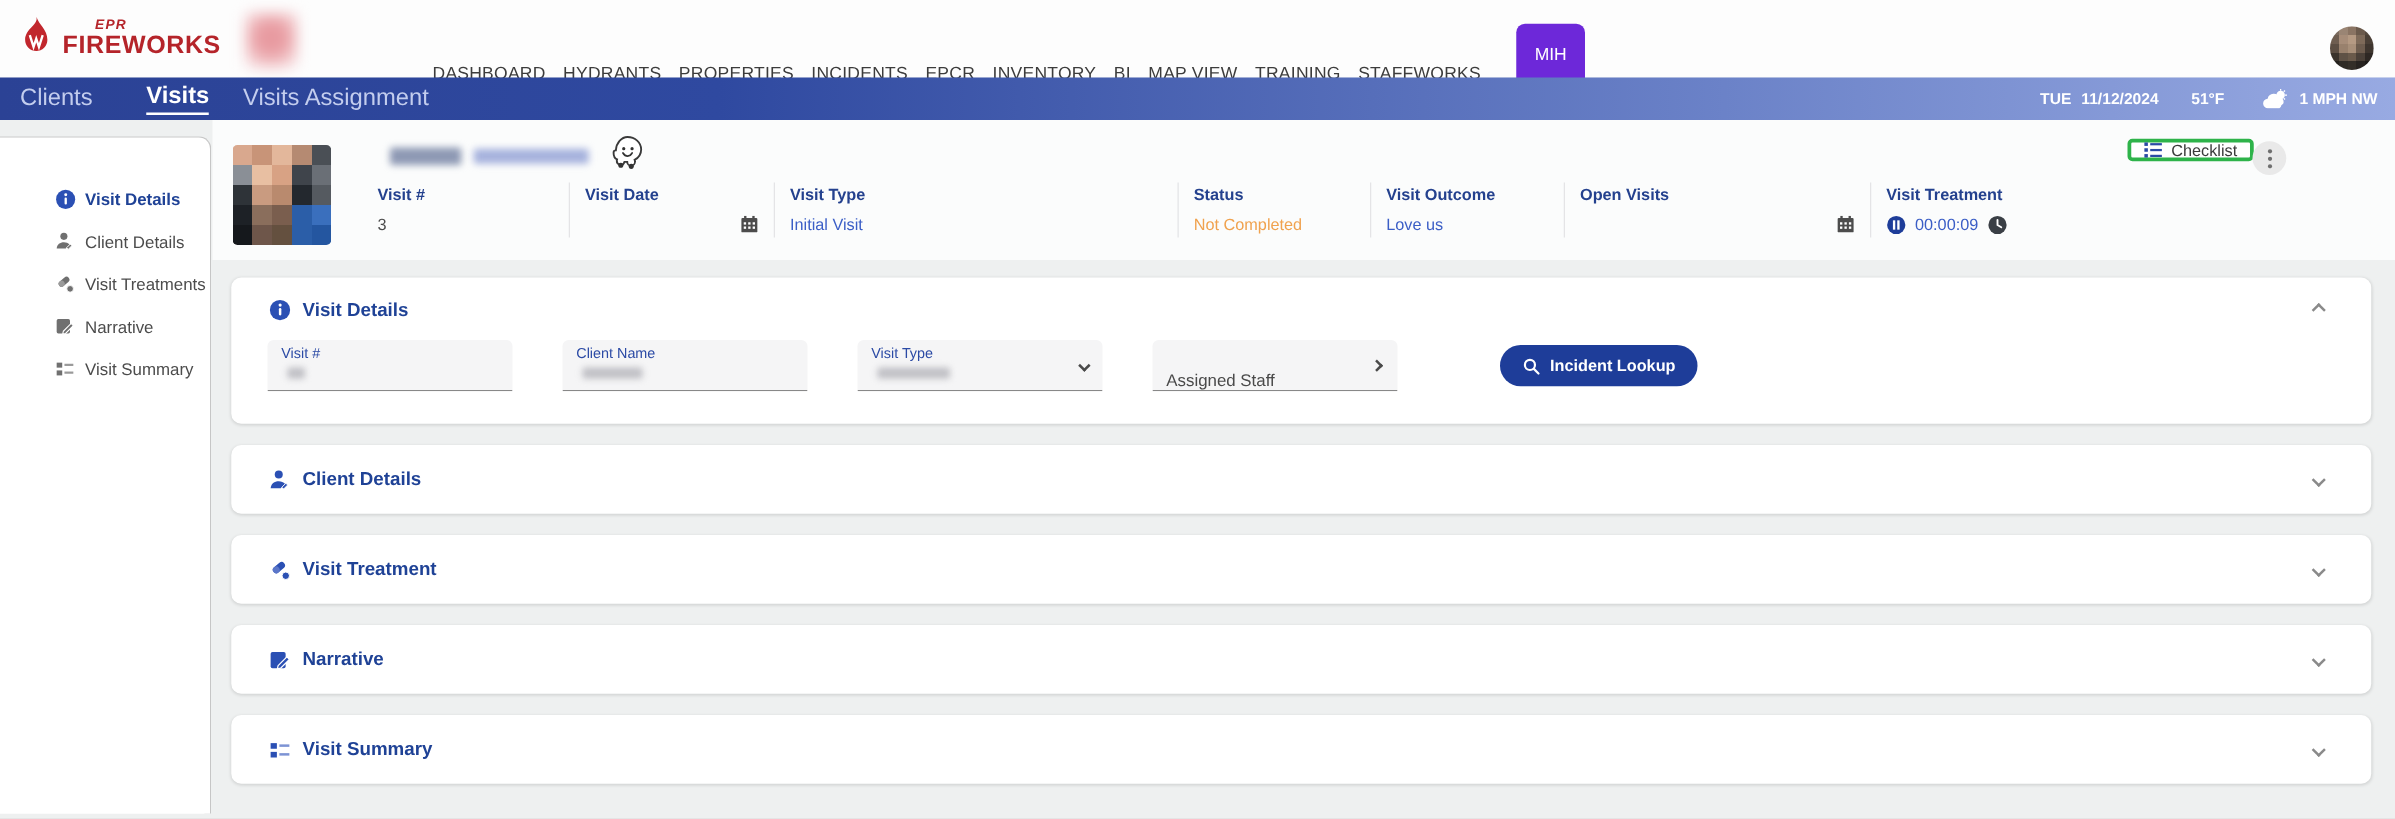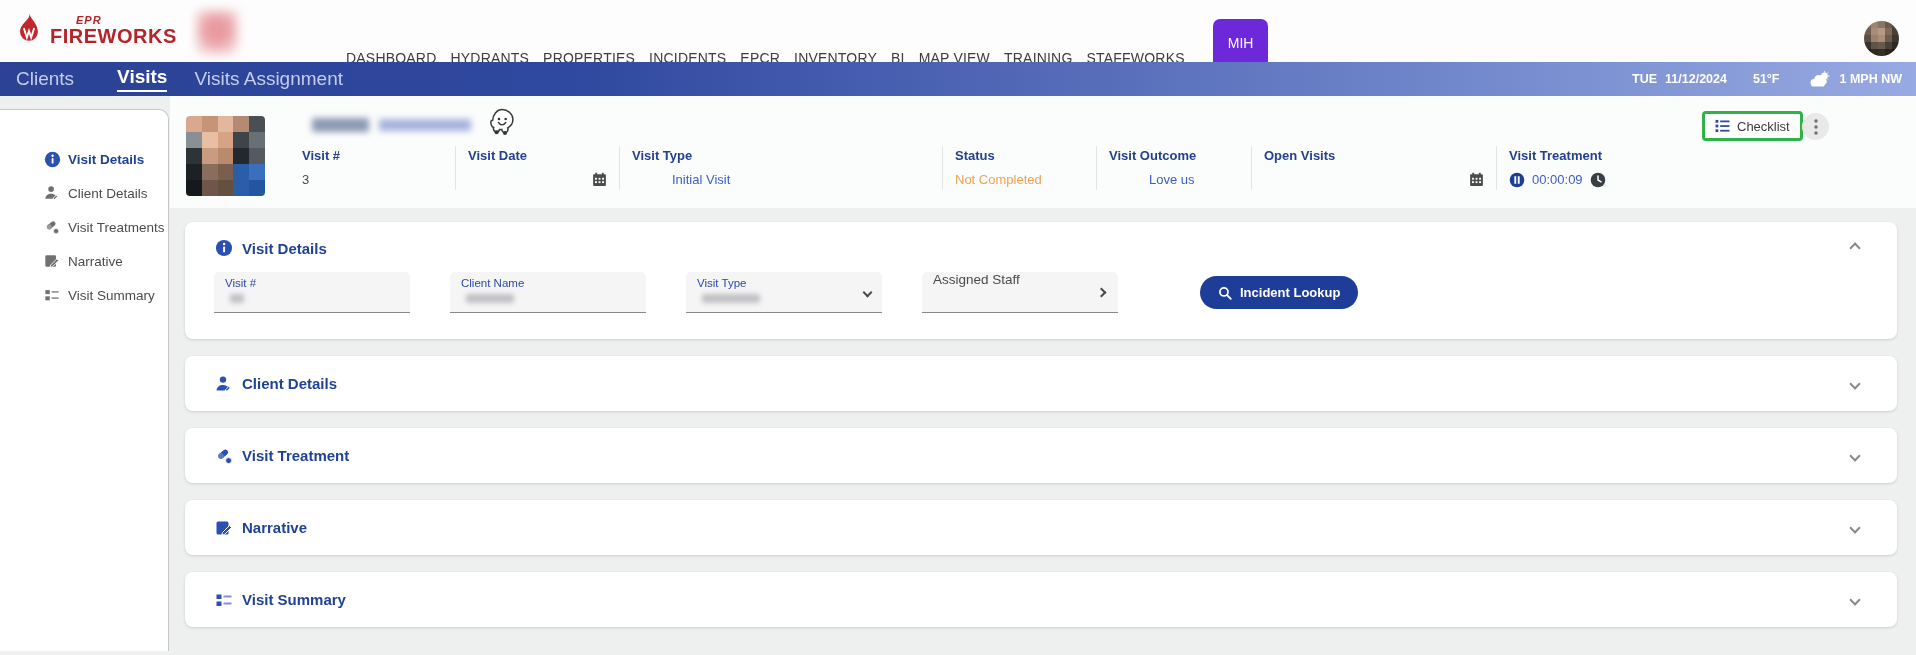--- a/index.html
+++ b/index.html
@@ -61,27 +61,27 @@
   .waze { position:absolute; left:318px; top:12px; width:28px; height:30px; cursor:pointer; }
 
   .vh-cols { position:absolute; left:120px; top:50px; display:flex; }
   .vh-col { padding:2px 12px; border-right:1px solid #e4e4e6; }
   .vh-col:last-child { border-right:none; }
   .vh-col.c1 { width:166px; } .vh-col.c2 { width:164px; } .vh-col.c3 { width:323px; }
   .vh-col.c4 { width:154px; } .vh-col.c5 { width:155px; } .vh-col.c6 { width:245px; }
   .vh-col.c7 { width:268px; }
   .vh-label { font-size:13px; font-weight:bold; color:#24418e; margin-bottom:8px; white-space:nowrap; }
   .vh-value { font-size:13px; color:#4a4a4a; height:17px; display:flex; align-items:center; }
-  .vh-value.blue { color:#3b5ec6;margin-left:40px; }
+  .vh-value.blue { color:#3b5ec6; }
   .vh-value.orange { color:#f0a24e; }
   .vh-value .cal { margin-left:auto; display:flex; cursor:pointer; }
   .vh-value .timer-ic { display:flex; cursor:pointer; }
   .vh-value .t-time { color:#3b5ec6; margin:17px 7px; }
 
-  .checklist-btn { position:absolute; left:1532px; top:15px; height:30px; display:flex; align-items:center;
+  .checklist-btn { position:absolute; left:1532px; top:15px; height:18px; display:flex; align-items:center;
     gap:7px; padding:0 10px; background:#fff; border:3px solid #2eb34a; border-radius:4px;
     font-size:13px; color:#3a3a3a; cursor:pointer; }
   .kebab-btn { position:absolute; left:1632px; top:17px; width:27px; height:27px; border-radius:50%;
     background:#e9e9e9; display:flex; align-items:center; justify-content:center; cursor:pointer; }
 
   
   .cards { height:443px; background:#eef0f0; padding:14px 19px 0 15px; display:flex;
     flex-direction:column; gap:17px; }
   .card { background:#fff; border-radius:8px; box-shadow:0 1px 3px rgba(0,0,0,.14); flex:none; }
   .card.expanded { height:117px; }
@@ -97,21 +97,21 @@
   .card-head .chev, .card.collapsed .chev { margin-left:auto; }
 
   .fields-row { display:flex; align-items:center; gap:40px; padding:15px 0 0 29px; }
   .field { position:relative; width:196px; height:41px; background:#f5f5f6; border-bottom:1px solid #888;
     border-radius:5px 5px 0 0; padding:5px 11px 0; cursor:text; }
   .f-label { font-size:11.5px; color:#2b4aa5; }
   .f-blur { width:48px; height:9px; background:#c0c0c5; border-radius:2px; filter:blur(2.5px);
     margin:5px 0 0 5px; }
   .field .sel-chev { position:absolute; right:11px; top:17px; width:7px; height:7px;
     border-color:#4a4a4a; }
-  .field.drill { display:flex; align-items:flex-start; padding-top:0; cursor:pointer; }
+  .field.drill { display:flex; align-items:flex-end; padding-top:0; cursor:pointer; }
   .f-drill-label { font-size:13.5px; color:#4a4a4a; }
   .field .right-chev { position:absolute; right:13px; top:17px; width:7px; height:7px;
     border-color:#4a4a4a; transform:rotate(-45deg); }
   .lookup-btn { height:33px; margin-left:42px; display:flex; align-items:center; gap:8px; padding:0 18px;
     background:#1e3d99; border:none; border-radius:17px; color:#fff; font-size:13px; font-weight:bold;
     font-family:"Liberation Sans",sans-serif; cursor:pointer; white-space:nowrap; }
 </style>
 </head>
 <body>
 

